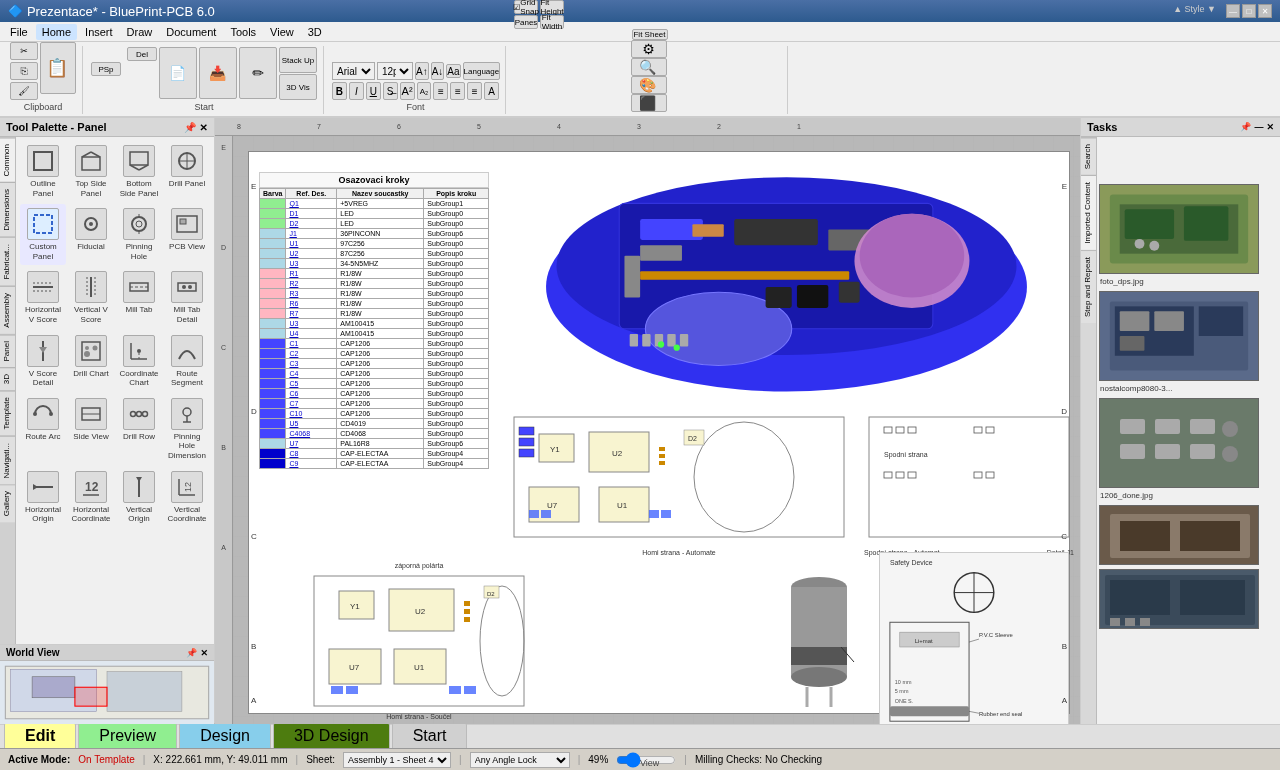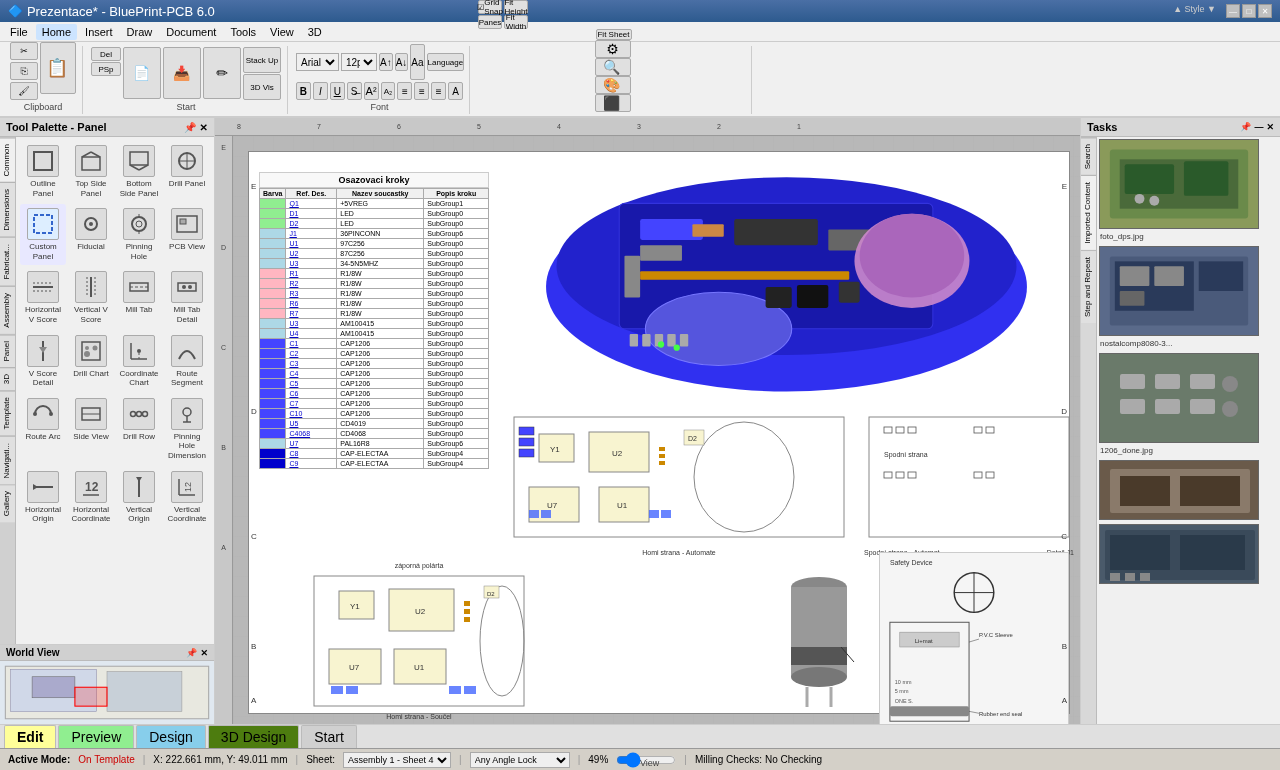--- a/index.html
+++ b/index.html
@@ -195,20 +195,21 @@
       justify-content: space-between;
       padding: 3px 6px;
       background: #d8d8d8;
       border-bottom: 1px solid #bbb;
       font-size: 11px; font-weight: bold;
     }
     .tasks-content {
       flex: 1;
       overflow-y: auto;
       padding: 2px;
+      margin-top: 45px;
     }
 
     
     #world-view {
       height: 80px;
       background: #e8e8e8;
       border-top: 1px solid #ccc;
       display: flex;
       flex-direction: column;
     }
@@ -250,22 +251,22 @@
     #bottom-tabs {
       height: 24px;
       background: #e0e0e0;
       border-top: 1px solid #ccc;
       display: flex;
       align-items: flex-end;
       padding: 0 4px;
       gap: 2px;
     }
     .bottom-tab {
-      padding: 3px 12px;
-      font-size: 14px;
+      padding: 3px 20px;
+      font-size: 16px;
       cursor: pointer;
       border: 1px solid #bbb;
       border-bottom: none;
       border-radius: 2px 2px 0 0;
       background: #d0d0d0;
     }
     .bottom-tab.active { background: white; font-weight: bold; }
     .bottom-tab.edit { background: #ffff99; }
     .bottom-tab.preview { background: #90EE90; }
     .bottom-tab.design { background: #87CEEB; }
@@ -341,21 +342,21 @@
           <div class="tb-icon" style="width:28px;height:18px;font-size:9px;">🖌</div>
         </div>
         <div class="tb-icon tb-large" style="font-size:18px;">📋</div>
       </div>
       <div class="tb-label">Clipboard</div>
     </div>
 
     <div class="tb-group-wrap">
       <div class="tb-icons-row">
         <div style="display:flex;flex-direction:column;gap:1px;">
-          <div class="tb-icon" style="width:30px;height:14px;font-size:8px;">Del</div>
+          <div class="tb-icon" style="width:30px;height:14px;font-size:8px;margin-left:36px;">Del</div>
           <div class="tb-icon" style="width:30px;height:14px;font-size:8px;">PSp</div>
         </div>
         <div class="tb-icon tb-large" style="font-size:14px;width:38px;">📄</div>
         <div class="tb-icon tb-large" style="font-size:14px;width:38px;">📥</div>
         <div class="tb-icon tb-large" style="font-size:14px;width:38px;">✏</div>
         <div style="display:flex;flex-direction:column;gap:1px;">
           <div class="tb-icon" style="width:38px;height:26px;font-size:8px;">Stack Up</div>
           <div class="tb-icon" style="width:38px;height:26px;font-size:8px;">3D Vis</div>
         </div>
       </div>
@@ -366,21 +367,21 @@
       <div style="display:flex;flex-direction:column;gap:2px;width:100%;">
         <div style="display:flex;gap:2px;align-items:center;">
           <select class="font-select">
             <option>Arial</option>
           </select>
           <select class="font-size-select">
             <option>12pt</option>
           </select>
           <div class="tb-icon" style="width:18px;height:18px;font-size:10px;">A↑</div>
           <div class="tb-icon" style="width:18px;height:18px;font-size:10px;">A↓</div>
-          <div class="tb-icon" style="width:18px;height:36px;font-size:10px;">Aa</div>
+          <div class="tb-icon" style="width:18px;height:14px;font-size:10px;">Aa</div>
           <div class="tb-icon" style="width:40px;height:18px;font-size:8px;">Language</div>
         </div>
         <div style="display:flex;gap:2px;align-items:center;">
           <div class="tb-icon" style="width:18px;height:18px;font-weight:bold;">B</div>
           <div class="tb-icon" style="width:18px;height:18px;font-style:italic;">I</div>
           <div class="tb-icon" style="width:18px;height:18px;text-decoration:underline;">U</div>
           <div class="tb-icon" style="width:18px;height:18px;">S̶</div>
           <div class="tb-icon" style="width:18px;height:18px;font-size:11px;">A²</div>
           <div class="tb-icon" style="width:18px;height:18px;font-size:8px;">A₂</div>
           <div class="tb-icon" style="width:18px;height:18px;font-size:10px;">≡</div>

